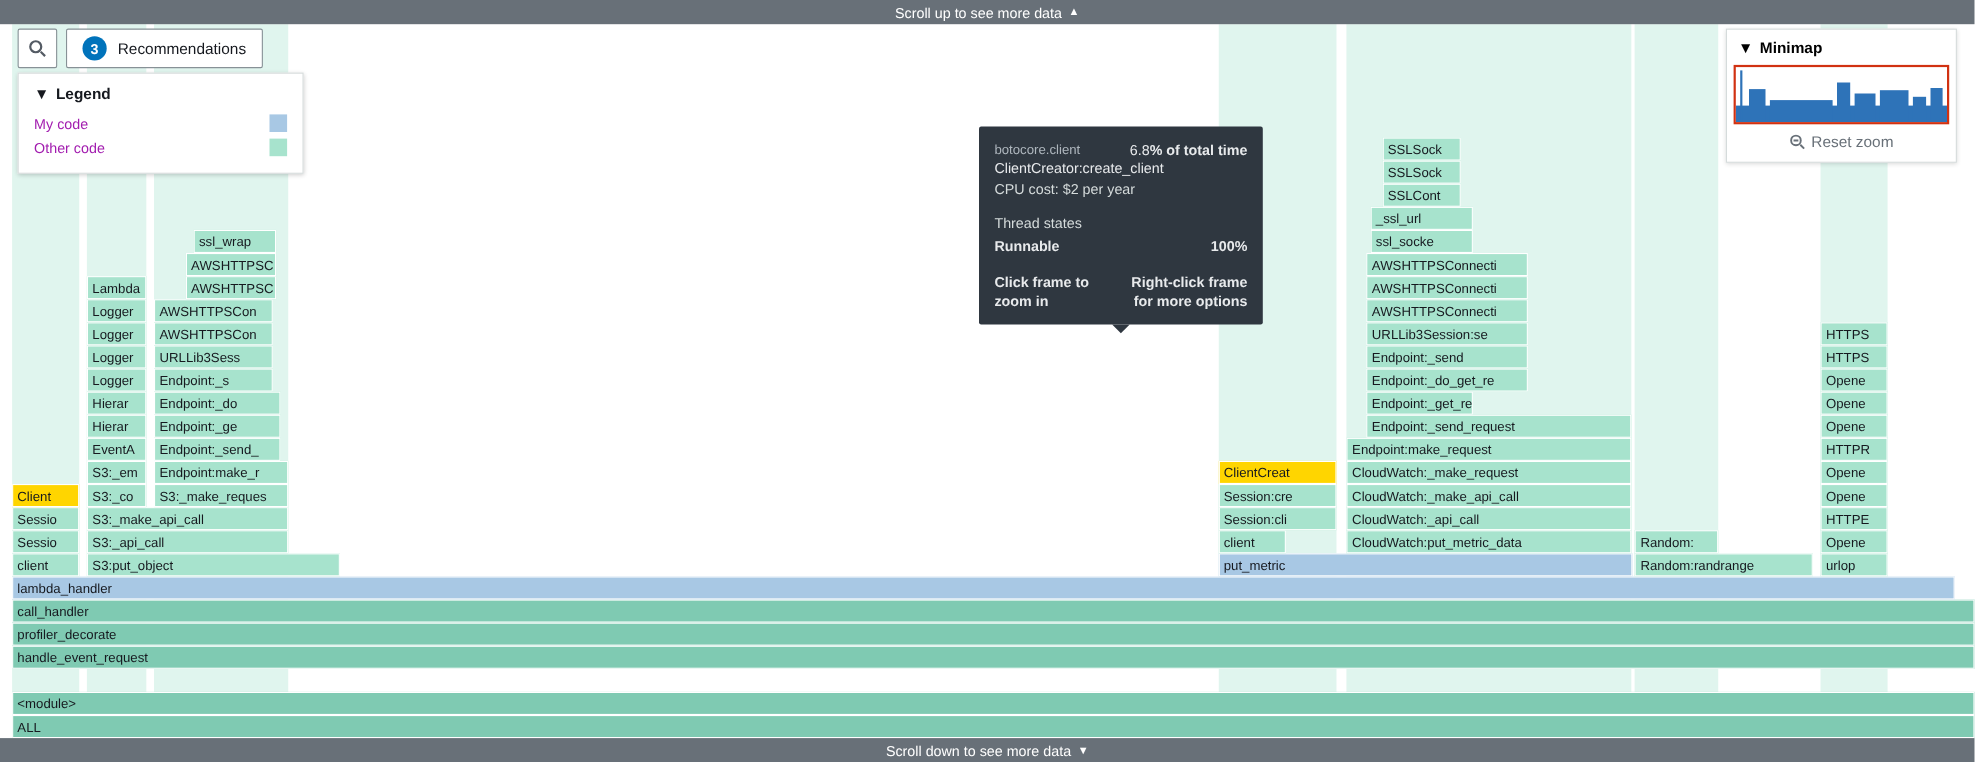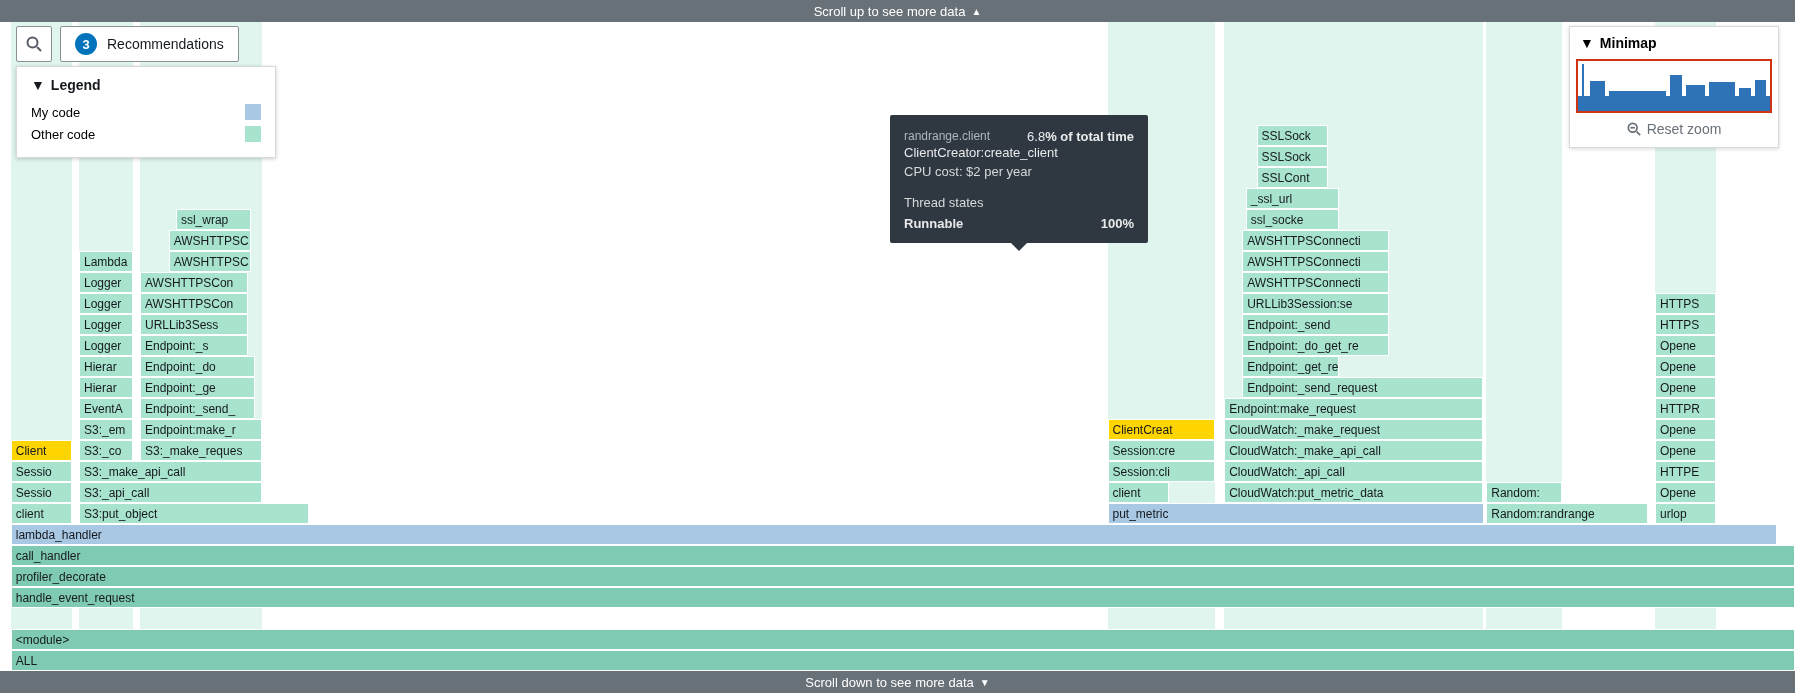--- a/index.html
+++ b/index.html
@@ -11,21 +11,21 @@
   .scroll-hint .tri { margin-left: 6px; font-size: 10px; }
 
   .toolbar { position: absolute; top: 26px; left: 16px; display: flex; gap: 8px; z-index: 60; }
   .search-btn { width: 36px; height: 36px; background: #fff; border: 1px solid #879196; border-radius: 2px; display: flex; align-items: center; justify-content: center; cursor: pointer; }
   .recs-btn { height: 36px; background: #fff; border: 1px solid #879196; border-radius: 2px; display: flex; align-items: center; padding: 0 14px; cursor: pointer; gap: 10px; }
   .recs-badge { width: 22px; height: 22px; border-radius: 50%; background: #0073bb; color: #fff; font-size: 13px; font-weight: bold; display: flex; align-items: center; justify-content: center; }
   .recs-label { font-size: 14px; color: #16191f; }
 
   .legend { position: absolute; top: 66px; left: 16px; background: #fff; border: 1px solid #d5dbdb; box-shadow: 0 1px 4px rgba(0,0,0,.2); padding: 10px 14px 12px; z-index: 60; width: 260px; }
   .legend-header { display: flex; align-items: center; gap: 6px; font-size: 14px; font-weight: 600; color: #16191f; margin-bottom: 8px; cursor: pointer; }
-  .legend-row { display: flex; align-items: center; justify-content: space-between; font-size: 13px; color: #000000; padding: 3px 0; }
+  .legend-row { display: flex; align-items: center; justify-content: space-between; font-size: 13px; color: #a21caf; padding: 3px 0; }
   .legend-swatch { width: 16px; height: 16px; }
 
   .minimap { position: absolute; top: 26px; right: 16px; width: 210px; background: #fff; border: 1px solid #d5dbdb; box-shadow: 0 1px 4px rgba(0,0,0,.15); z-index: 60; }
   .minimap-header { display: flex; align-items: center; gap: 6px; padding: 8px 10px; font-size: 14px; font-weight: 600; cursor: pointer; }
   .minimap-canvas { height: 54px; margin: 0 6px; border: 2px solid #d13212; position: relative; overflow: hidden; background: #fff; }
   .mini-bar { position: absolute; bottom: 0; background: #2e73b8; }
   .reset-zoom { display: flex; align-items: center; justify-content: center; gap: 6px; padding: 8px 0 10px; font-size: 14px; color: #687078; cursor: pointer; }
 
   .flame { position: absolute; top: 22px; bottom: 22px; left: 0; right: 0; }
   .frame { position: absolute; height: 21px; line-height: 21px; font-size: 12px; color: #16191f; padding: 0 4px; white-space: nowrap; overflow: hidden; text-overflow: clip; border: 1px solid #fff; cursor: pointer; }
@@ -194,21 +194,25 @@
     <div class="frame c-other" style="top: 166px; left: 69.4%; width: 5.2%;">_ssl_url</div>
     <div class="frame c-other" style="top: 145px; left: 70%; width: 4%;">SSLCont</div>
     <div class="frame c-other" style="top: 124px; left: 70%; width: 4%;">SSLSock</div>
     <div class="frame c-other" style="top: 103px; left: 70%; width: 4%;">SSLSock</div>
   </div>
 
 <div class="tooltip" style="left:890px; top:115px;">
   <div class="tt-percent">
     <span>6.8</span><b>% of total time</b>
   </div>
-  <div class="tt-mod">randrange.client</div>
+  <div class="tt-mod">botocore.client</div>
   <div class="tt-fn">ClientCreator:create_client</div>
   <div class="tt-cost">CPU cost: $2 per year</div>
   <div class="tt-sec">Thread states</div>
   <div class="tt-states">
     <span>Runnable</span>
     <span>100%</span>
   </div>
+  <div class="tt-actions">
+    <div>Click frame to zoom in</div>
+    <div class="r">Right-click frame for more options</div>
+  </div>
 </div>
 
 </body></html>

